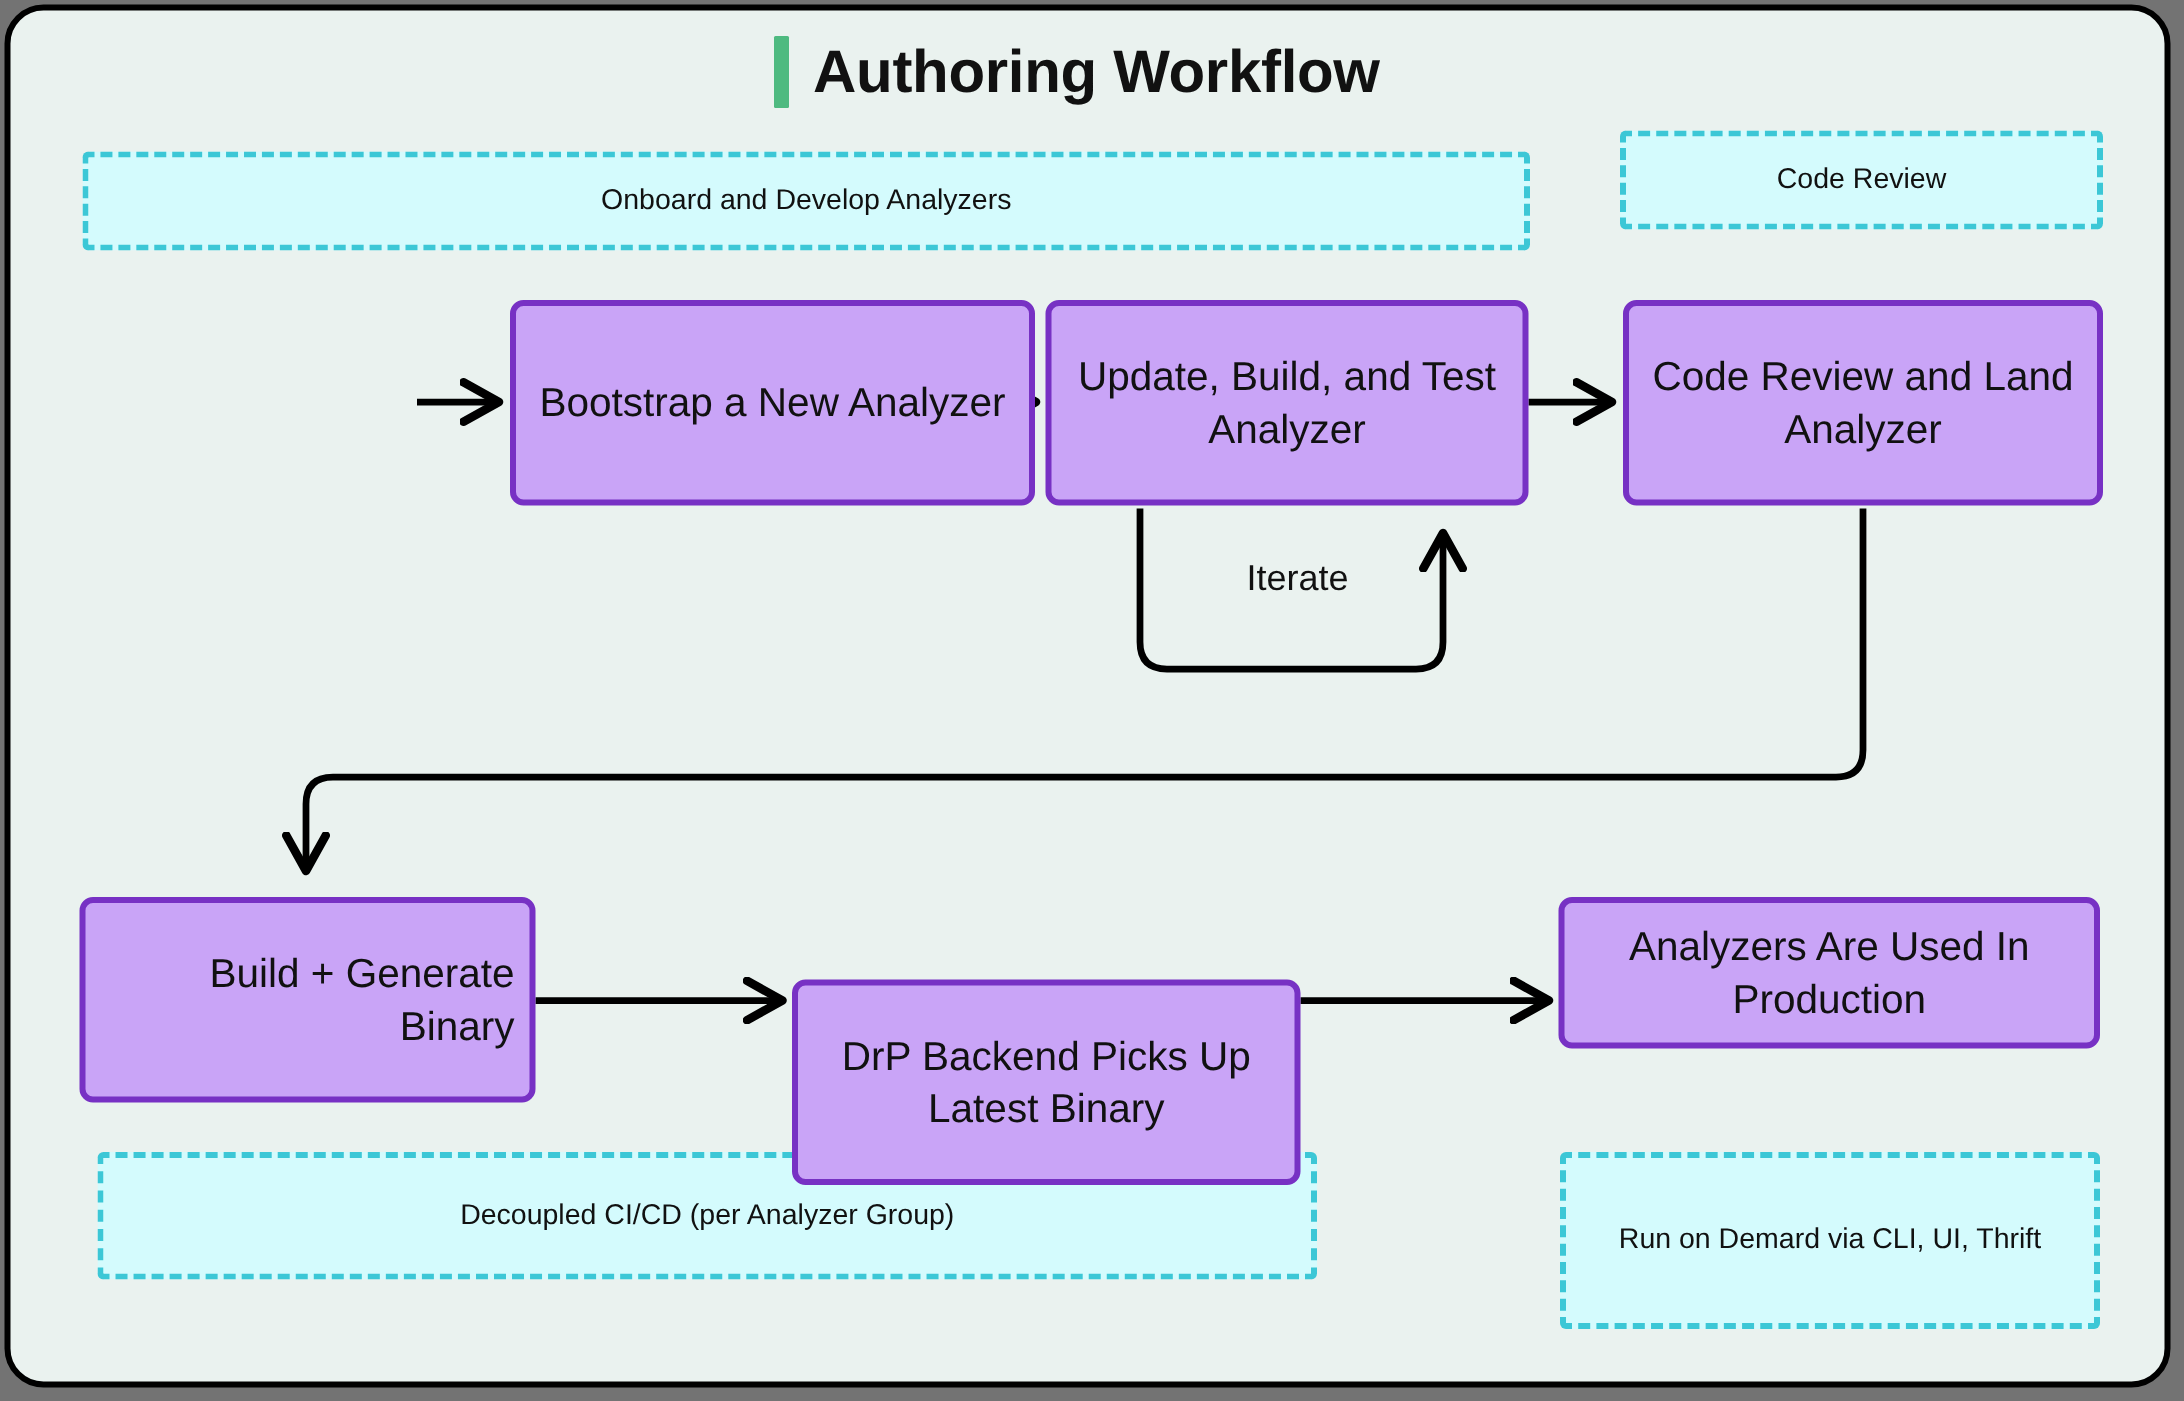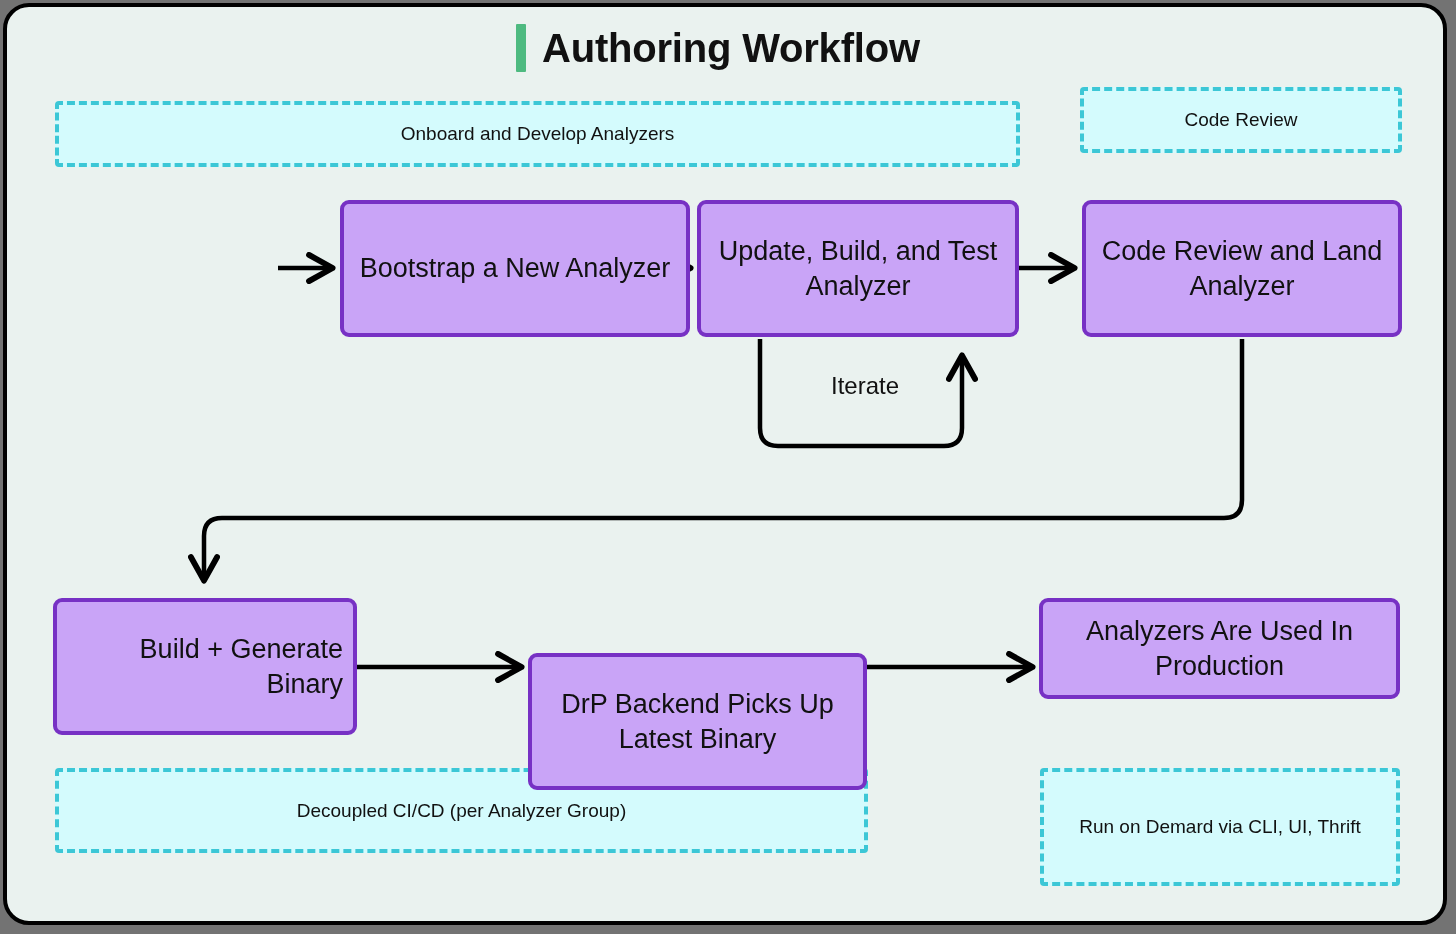--- a/index.html
+++ b/index.html
@@ -103,21 +103,21 @@
 
   <div class="title-wrap">
     <div class="title-accent"></div>
     <div class="title-text">Authoring Workflow</div>
   </div>
 
   <div class="group-box" style="left:55px; top:101px; width:965px; height:66px;">Onboard and Develop Analyzers</div>
 
   <div class="group-box" style="left:1080px; top:87px; width:322px; height:66px;">Code Review</div>
 
-  <div class="group-box" style="left:55px; top:768px; width:813px; height:85px;">Decoupled CI/CD (per Analyzer Group)</div>
+  <div class="group-box" style="left:65px; top:768px; width:813px; height:85px;">Decoupled CI/CD (per Analyzer Group)</div>
 
   <div class="group-box" style="left:1040px; top:768px; width:360px; height:118px;">Run on Demard via CLI, UI, Thrift</div>
 
   <svg class="edge-layer" viewBox="0 0 1456 934" width="1456" height="934">
     <defs>
       <marker id="arrow" viewBox="0 0 12 12" refX="9" refY="6" markerWidth="7" markerHeight="7" orient="auto-start-reverse">
         <path d="M 1 1 L 10 6 L 1 11" fill="none" stroke="#000000" stroke-width="2.2" stroke-linecap="round" stroke-linejoin="round"></path>
       </marker>
     </defs>
 

